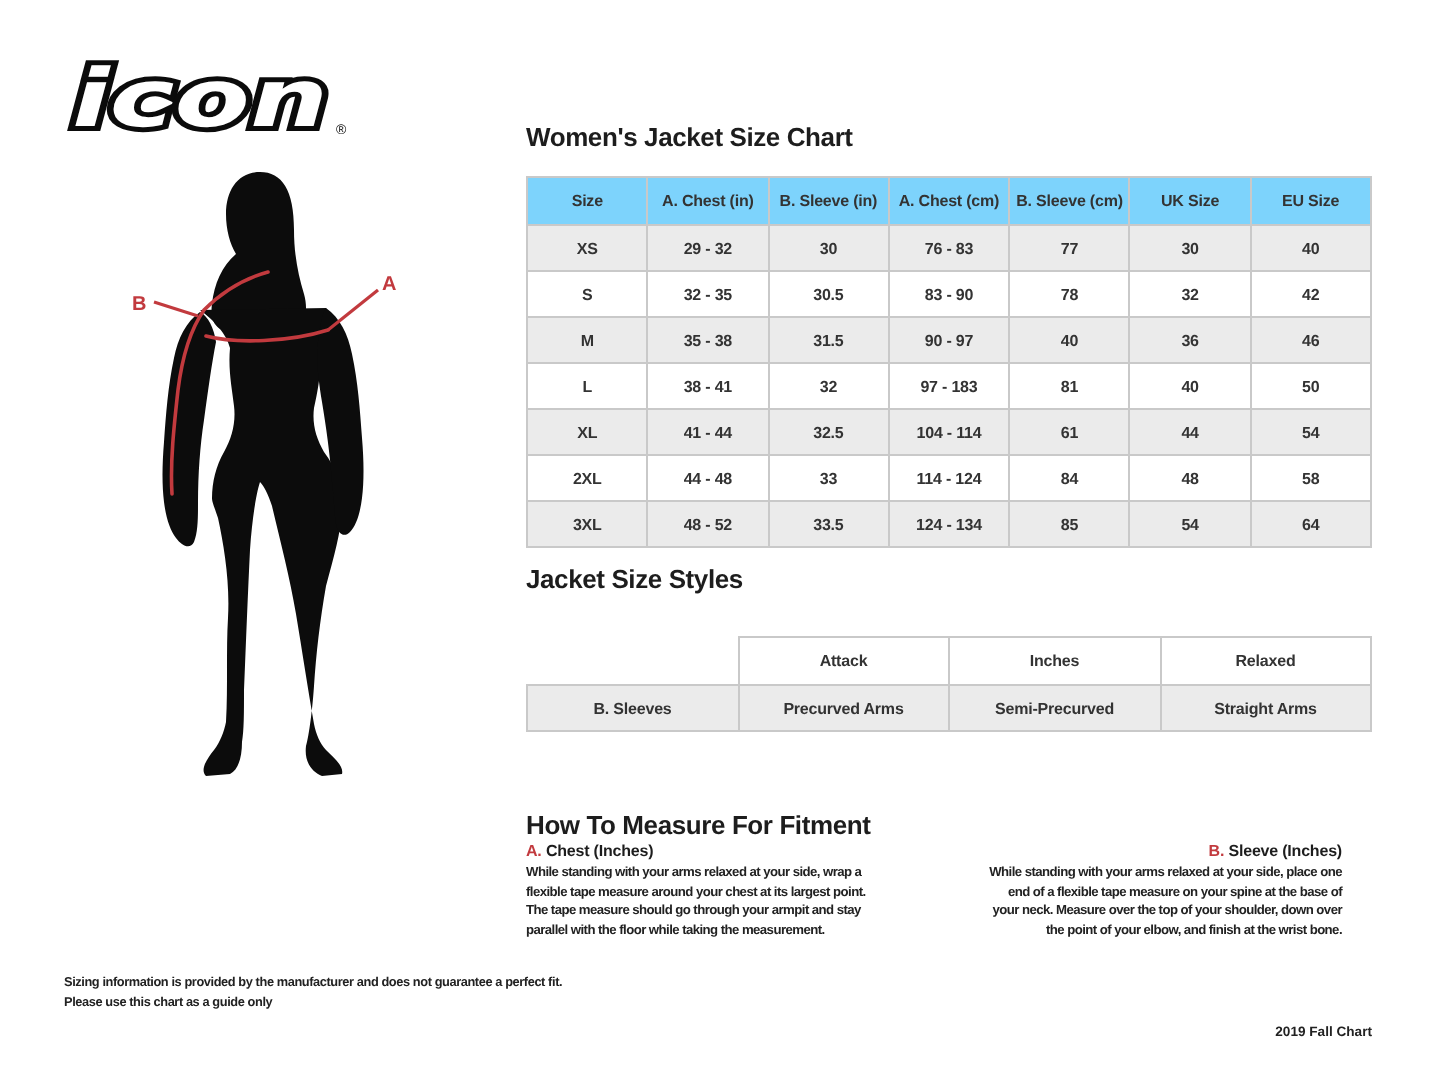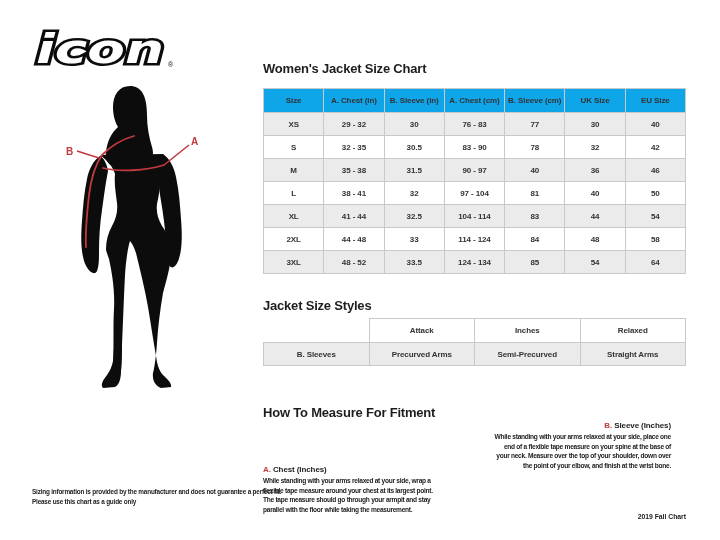--- a/index.html
+++ b/index.html
@@ -8,36 +8,36 @@
   
   .logo{position:absolute;left:30px;top:24px;}
   .figure{position:absolute;left:30px;top:75px;}
   .disclaimer{position:absolute;left:32px;top:487px;font-size:6.4px;font-weight:bold;
               letter-spacing:-0.2px;line-height:1.55;color:#222;white-space:pre-line;}
   
   .right-col{position:absolute;left:263px;top:0;width:424px;height:540px;}
   .section-title{position:absolute;left:0;font-size:13px;font-weight:bold;color:#1d1d1d;
                  letter-spacing:-0.2px;margin:0;}
   #size-chart-title{top:61px;}
-  #styles-title{top:298px;text-align:right;}
+  #styles-title{top:282px;text-align:right;}
   #measure-title{top:405px;}
   table{border-collapse:collapse;width:423px;table-layout:fixed;position:absolute;left:0;}
   th,td{border:1px solid #c9c9c9;text-align:center;vertical-align:middle;
         font-size:8px;font-weight:bold;color:#333;letter-spacing:-0.1px;padding:0;}
   .size-table{top:88px;}
-  .size-table th{height:23px;background:#0ea5e9;}
+  .size-table th{height:23px;background:#7dd3fc;}
   .size-table td{height:22px;background:#ffffff;}
   .size-table tbody tr:nth-child(odd) td{background:#ebebeb;}
   .styles-table{top:318px;}
   .styles-table th{height:23px;background:#ffffff;}
   .styles-table td{height:22px;background:#ffffff;}
   .styles-table tbody tr:nth-child(odd) td{background:#ebebeb;}
   .styles-table thead th:first-child{border:none;background:transparent;}
   .measure-item{position:absolute;top:421px;}
-  #measure-a{left:0;width:202px;margin-top:44px;}
+  #measure-a{left:0;width:202px;}
   #measure-b{left:196px;width:212px;text-align:right;}
   .measure-heading{font-size:8px;font-weight:bold;color:#1d1d1d;letter-spacing:-0.1px;}
   .measure-heading .prefix{color:#c23a3e;}
   .measure-body{font-size:6.6px;font-weight:bold;color:#222;line-height:1.45;
                 letter-spacing:-0.28px;white-space:pre-line;margin-top:2px;}
   .footer-right{position:absolute;right:1px;top:513px;font-size:6.8px;font-weight:bold;
                 color:#222;text-align:right;}
 </style>
 </head>
 <body>
@@ -131,31 +131,31 @@
             <td>31.5</td>
             <td>90 - 97</td>
             <td>40</td>
             <td>36</td>
             <td>46</td>
           </tr>
           <tr>
             <td>L</td>
             <td>38 - 41</td>
             <td>32</td>
-            <td>97 - 104</td>
+            <td>97 - 183</td>
             <td>81</td>
             <td>40</td>
             <td>50</td>
           </tr>
           <tr>
             <td>XL</td>
             <td>41 - 44</td>
             <td>32.5</td>
             <td>104 - 114</td>
-            <td>83</td>
+            <td>61</td>
             <td>44</td>
             <td>54</td>
           </tr>
           <tr>
             <td>2XL</td>
             <td>44 - 48</td>
             <td>33</td>
             <td>114 - 124</td>
             <td>84</td>
             <td>48</td>

